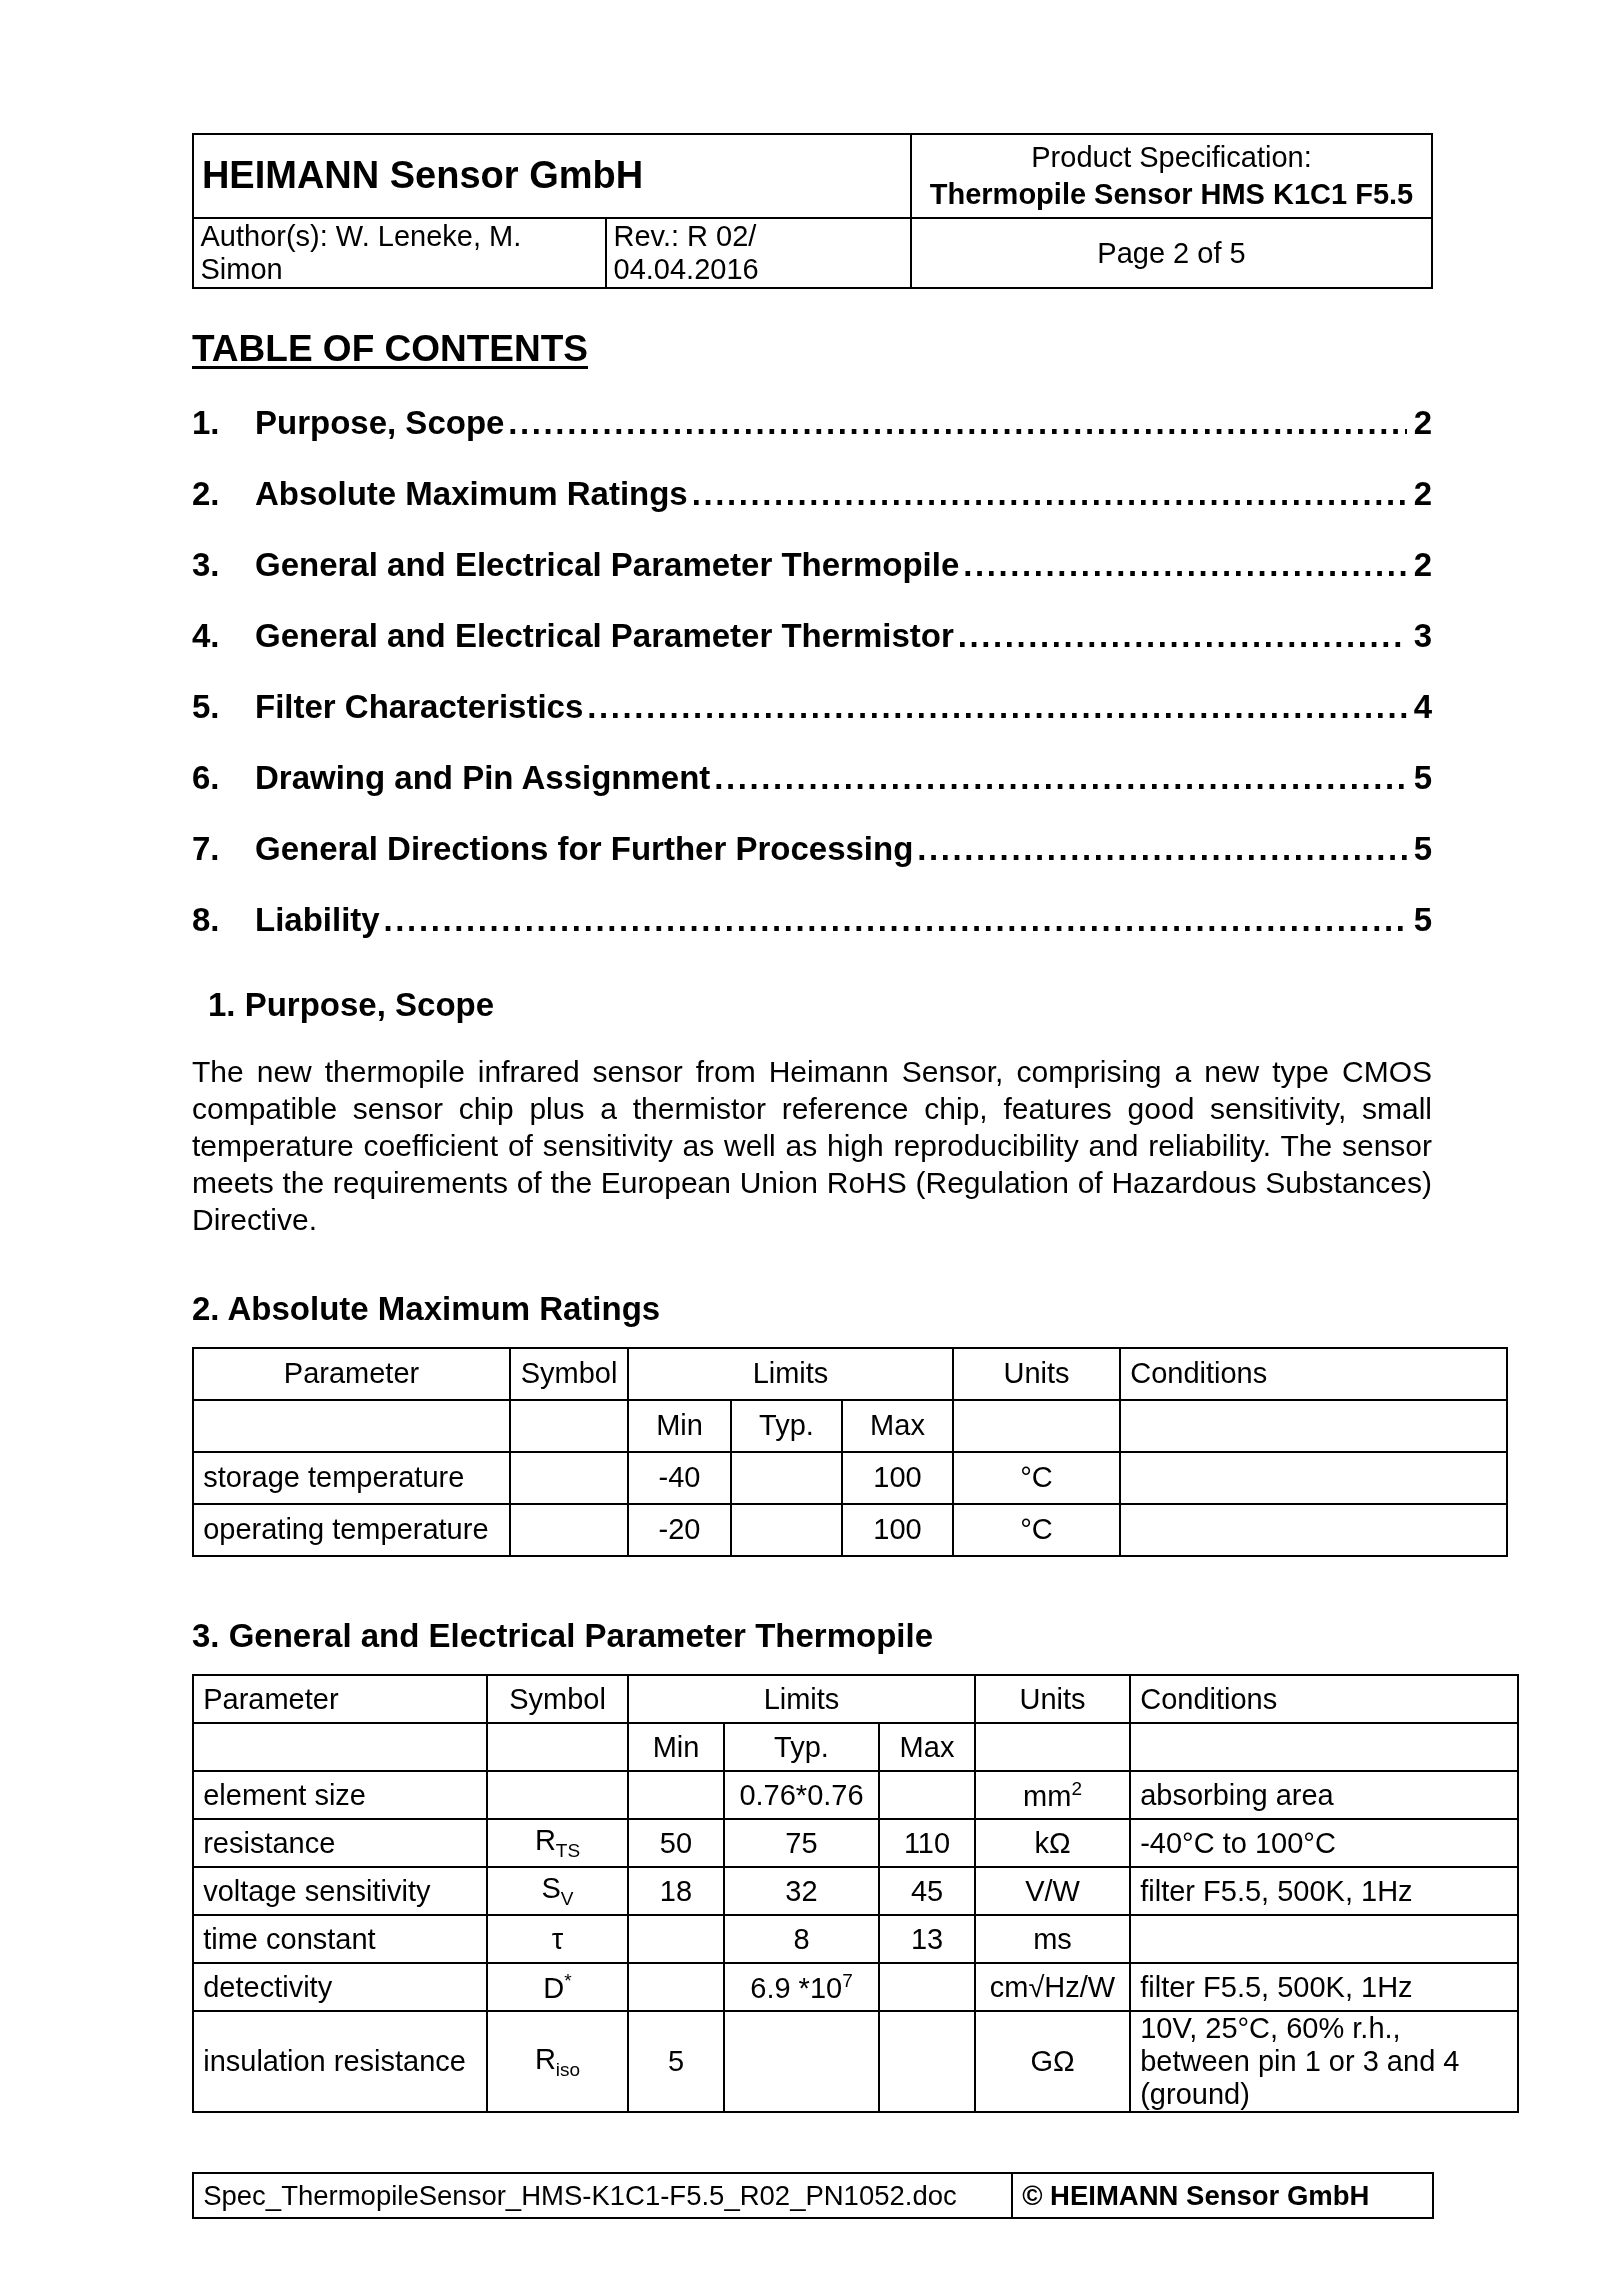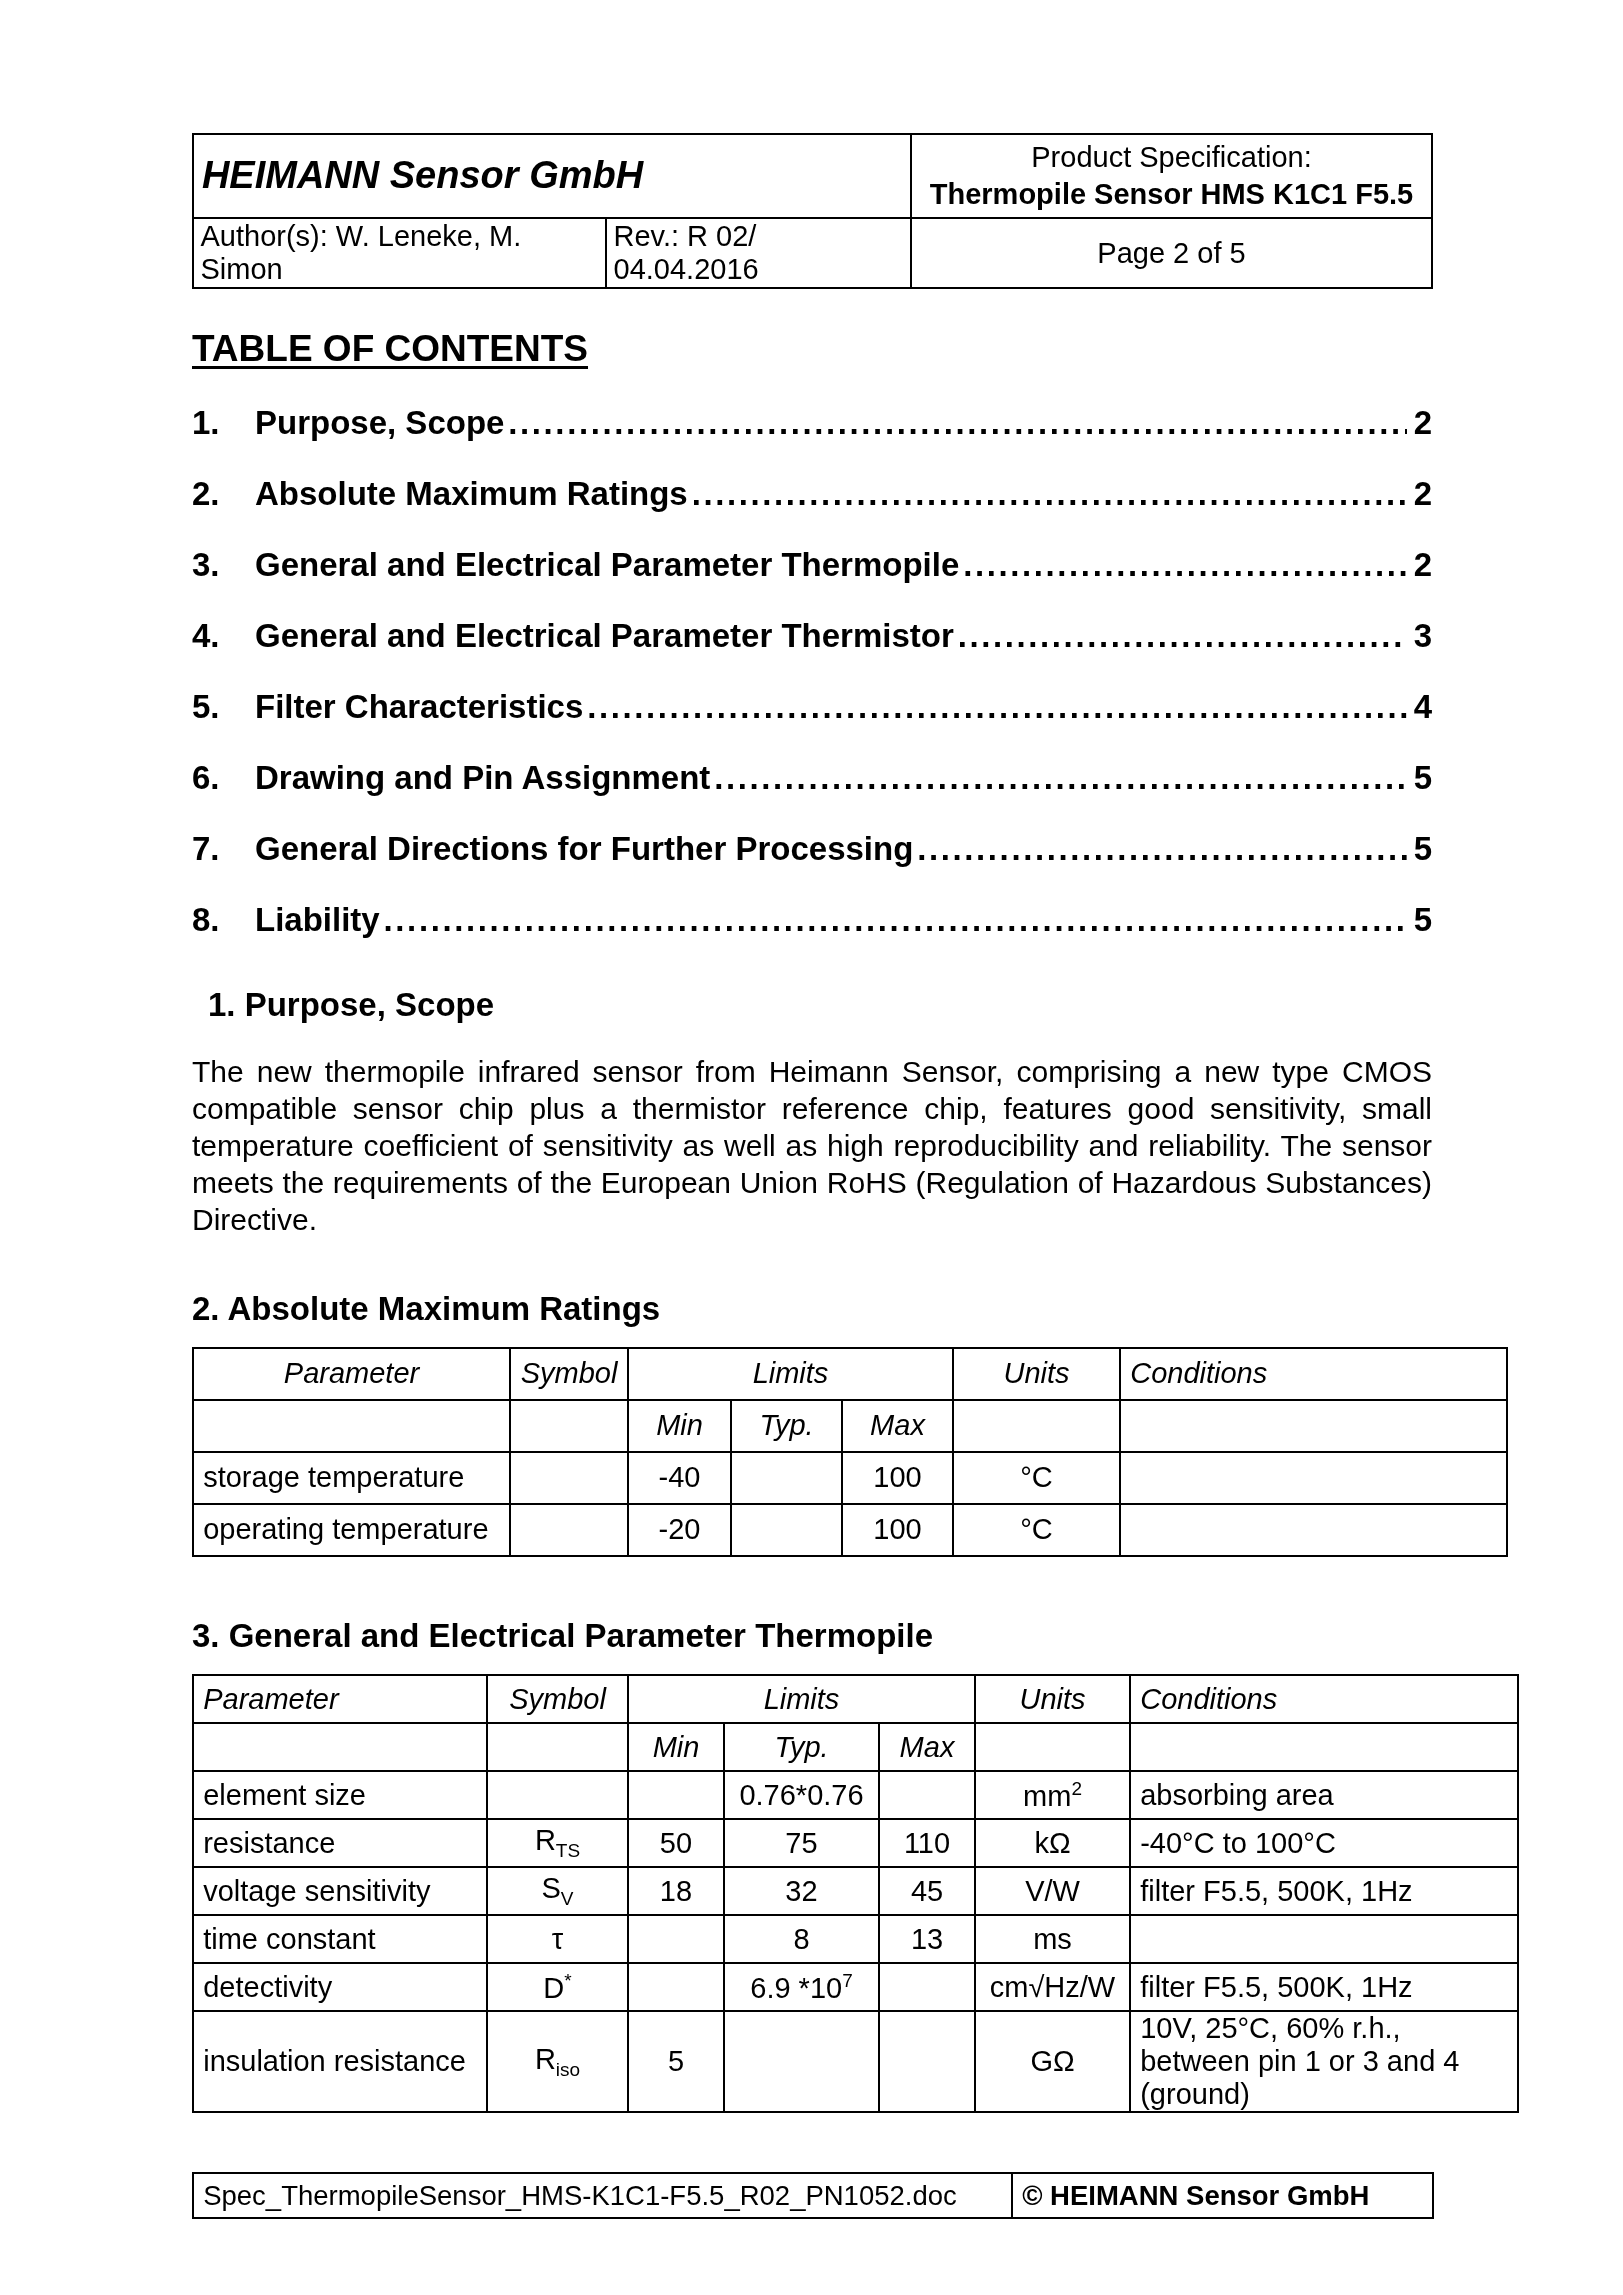--- a/index.html
+++ b/index.html
@@ -5,21 +5,21 @@
   html, body { margin: 0; padding: 0; background: #ffffff; }
   .page {
     width: 1623px; height: 2295px; box-sizing: border-box;
     padding: 133px 192px 0 192px; background: #ffffff; overflow: hidden;
     font-family: "Liberation Sans", sans-serif; color: #000;
   }
 
   
   .header-table { width: 1240px; border-collapse: collapse; table-layout: fixed; }
   .header-table td { border: 2px solid #000; vertical-align: middle; }
-  .cell-company { font-size: 38px; font-weight: bold; padding: 11.8px 3.9px 11.8px 7.9px; font-style: italic; }
+  .cell-company { font-size: 38px; font-weight: bold; padding: 11.8px 3.9px 11.8px 7.9px; }
   .cell-spec { text-align: center; font-size: 29px; line-height: 37px; padding: 3.9px 2.6px; }
   .spec-line2 { font-weight: bold; }
   .meta-row td { font-size: 29px; height: 38px; padding: 1.3px 6.5px; }
   .cell-pagenum { text-align: center; }
 
   
   .toc-title {
     margin: 39px 0 0 0; font-size: 37px; font-weight: bold;
     text-decoration: underline; text-decoration-thickness: 3.3px; text-underline-offset: 4.6px;
   }
@@ -37,21 +37,21 @@
   .para + .para { margin-top: 6.5px; }
 
   #ratings-heading { margin: 52px 0 18.3px 0; }
   #thermopile-heading { margin: 60px 0 19.6px 0; }
 
   
   .spec-table { border-collapse: collapse; table-layout: fixed; }
   .spec-table td { border: 2px solid #000; font-size: 29px; padding: 0 9.2px; vertical-align: middle; overflow: hidden; }
   .ratings td { height: 50px; }
   .thermo td { height: 46px; }
-  .th-row td { font-style: italic; text-align: center; }
+  .th-row td { text-align: center; }
   .th-row td.l { text-align: left; }
   td.c { text-align: center; }
   td.l { text-align: left; }
   .spec-table sub { font-size: 19px; }
   .spec-table sup { font-size: 19px; }
   .cond-small { font-size: 25px; line-height: 33px; padding: 6.5px 9.2px; }
 
   
   .footer-table { margin-top: 59px; width: 1240px; border-collapse: collapse; table-layout: fixed; }
   .footer-table td { border: 2px solid #000; font-size: 27.5px; height: 43px; padding: 0 9.2px; vertical-align: middle; }

